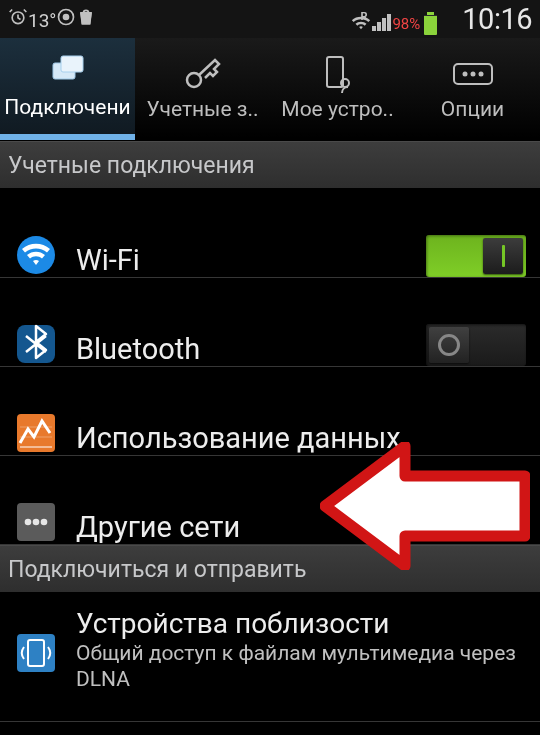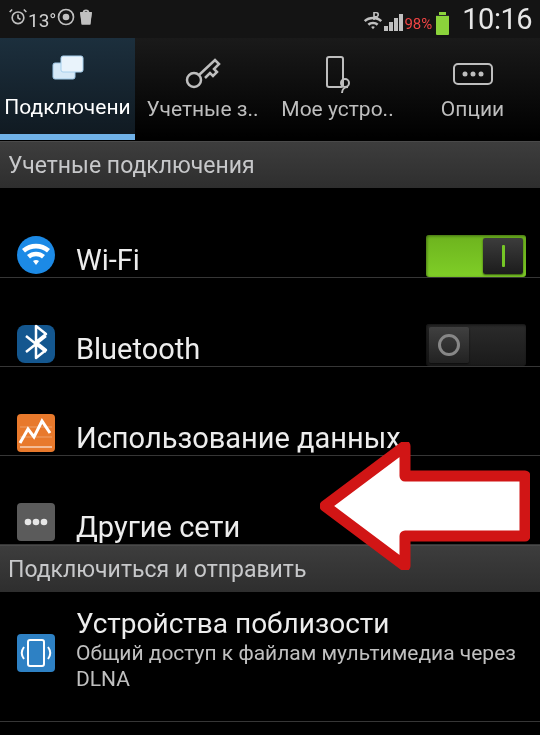--- a/index.html
+++ b/index.html
@@ -1,19 +1,19 @@
 <!DOCTYPE html>
 <html><head>
 <meta charset="utf-8">
 <style>
   html,body{margin:0;padding:0;width:540px;height:735px;background:#000;font-family:Roboto,'Segoe UI',Arial,sans-serif;color:#e6e6e6;overflow:hidden}
   
   .status-bar{height:38px;background:#141414;display:flex;align-items:center;justify-content:space-between;padding:0 8px;font-size:19px;color:#d0d0d0}
   .status-left,.status-right{display:flex;align-items:flex-end;}
-  .status-right .clock{font-size:29px;color:#e6e6e6;margin-left:12px;letter-spacing:-.5px}
+  .status-right .clock{font-size:29px;color:#e6e6e6;margin-left:24px;letter-spacing:-.5px}
   .batt{display:flex;align-items:center;gap:3px}
   .batt .pct{font-size:15px;color:#ef4444}
   .batt-icon svg{vertical-align:middle}
   
   .tabs{height:102px;display:flex;border-bottom:1px solid #000}
   .tab{flex:1;display:flex;flex-direction:column;align-items:center;justify-content:center;gap:4px;font-size:21px;color:#bebebe;border-bottom:2px solid #000}
   .tab.active{background:linear-gradient(#1c2f3d,#101a22);border-bottom:6px solid #6fb1e8;color:#fff}
   .tab.active .tab-label{font-weight:400}
   .tab:not(.active){background:linear-gradient(#1a1a1a,#000)}
   .tab-icon{height:38px;display:flex;align-items:center;justify-content:center}

